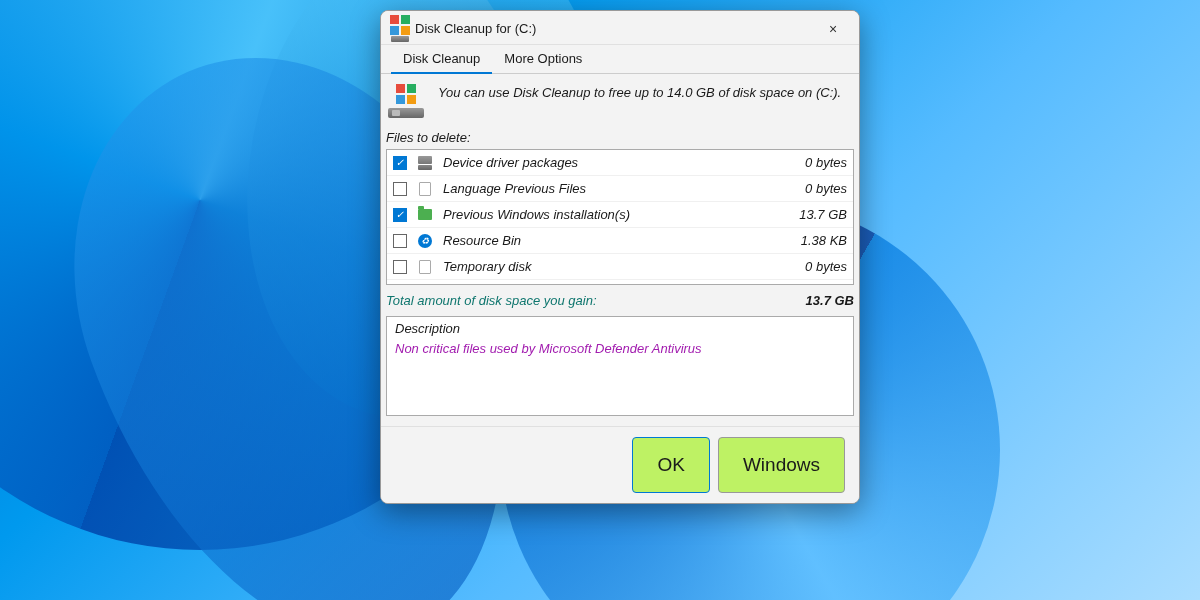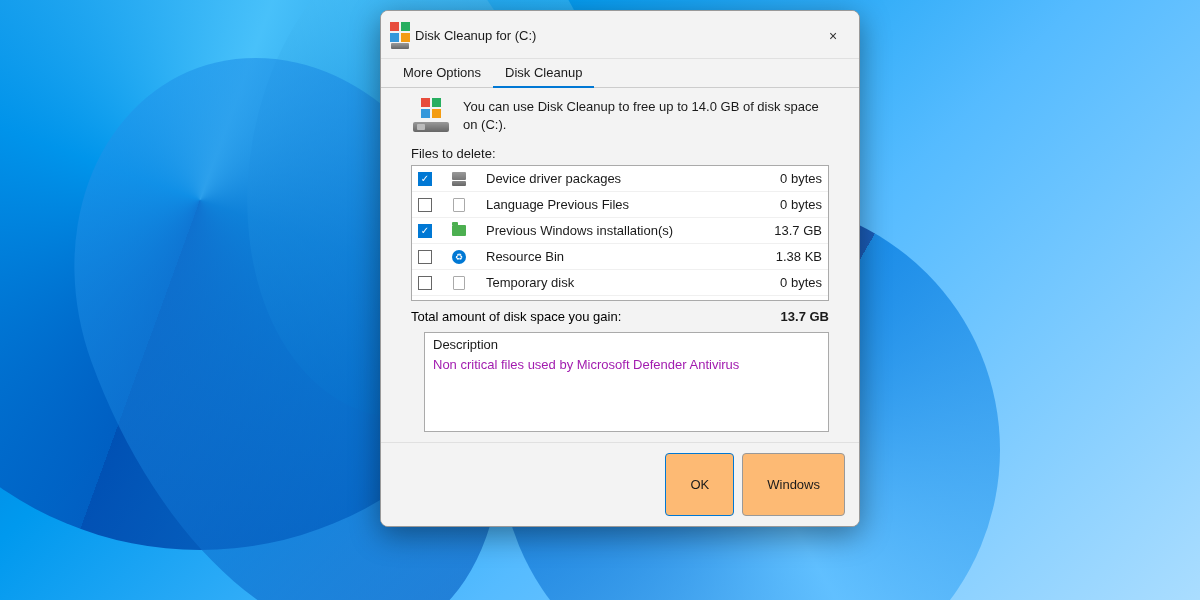--- a/index.html
+++ b/index.html
@@ -75,21 +75,21 @@
       overflow: hidden;
     }
 
     .title-bar {
       display: flex;
       align-items: center;
       justify-content: space-between;
       background: #f3f3f3;
       padding: 8px 12px 6px 10px;
       border-bottom: 1px solid #e0e0e0;
-      height: 48px;
+      height: 34px;
     }
     .title-bar-left {
       display: flex;
       align-items: center;
       gap: 6px;
     }
     .title-icon {
       width: 18px;
       height: 18px;
       display: flex;
@@ -129,22 +129,23 @@
       border-bottom: 2px solid transparent;
       margin-bottom: -1px;
     }
     .tab.active {
       border-bottom: 2px solid #0078d4;
       font-weight: 500;
     }
 
     
     .content {
-      padding: 10px 30px;
+      padding: 10px 5px;
       background: #f3f3f3;
+      font-style: italic;
     }
 
     
     .header-section {
       display: flex;
       align-items: flex-start;
       gap: 12px;
       margin-bottom: 12px;
     }
     .disk-icon {
@@ -197,21 +198,21 @@
     .file-list-container::-webkit-scrollbar-thumb {
       background: #c0c0c0;
       border: 2px solid #f0f0f0;
       border-radius: 2px;
     }
 
     .file-item {
       display: flex;
       align-items: center;
       padding: 3px 6px;
-      gap: 19px;
+      gap: 10px;
       min-height: 26px;
       border-bottom: 1px solid #f0f0f0;
     }
 
     .checkbox {
       width: 14px;
       height: 14px;
       border: 1px solid #666;
       background: white;
       display: flex;
@@ -257,30 +258,29 @@
     }
 
     
     .total-row {
       display: flex;
       justify-content: space-between;
       align-items: center;
       margin-bottom: 8px;
       font-size: 13px;
     }
-    .total-label { color: #000000; }
+    .total-label { color: #0f766e; }
     .total-value { font-weight: 600; color: #1a1a1a; }
 
     
     .description-box {
       border: 1px solid #aaa;
       background: white;
       padding: 4px 8px;
       min-height: 100px;
-      margin-left: 13px;
     }
     .description-title {
       font-size: 13px;
       color: #1a1a1a;
       margin-bottom: 4px;
     }
     .description-text {
       font-size: 13px;
       color: #a21caf;
       line-height: 1.4;
@@ -289,26 +289,26 @@
     
     .btn-row {
       display: flex;
       justify-content: flex-end;
       gap: 8px;
       padding: 10px 14px 10px 14px;
       background: #f3f3f3;
       border-top: 1px solid #e0e0e0;
     }
     .btn {
-      padding: 23px 24px;
-      font-size: 13px;
+      padding: 16px 24px;
+      font-size: 19px;
       cursor: pointer;
       border-radius: 4px;
       border: 1px solid #999;
-      background: #fdba74;
+      background: #bef264;
       color: #1a1a1a;
     }
     .btn.primary { border-color: #0078d4; }
 
     
     .icon-drive {
       display: flex;
       flex-direction: column;
       align-items: center;
       gap: 1px;
@@ -392,22 +392,22 @@
           </div>
           <div style="width:18px;height:6px;background:linear-gradient(180deg,#999 0%,#666 100%);border-radius:1px;"></div>
         </div>
       </div>
       <span class="title-text">Disk Cleanup for  (C:)</span>
     </div>
     <button class="close-btn">×</button>
   </div>
 
   <div class="tabs">
+    <div class="tab active">Disk Cleanup</div>
     <div class="tab">More Options</div>
-    <div class="tab active">Disk Cleanup</div>
   </div>
 
   <div class="content">
 
     <div class="header-section">
       <div class="disk-icon">
         <div class="windows-logo">
           <div style="background:#e74c3c;"></div>
           <div style="background:#27ae60;"></div>
           <div style="background:#3498db;"></div>

